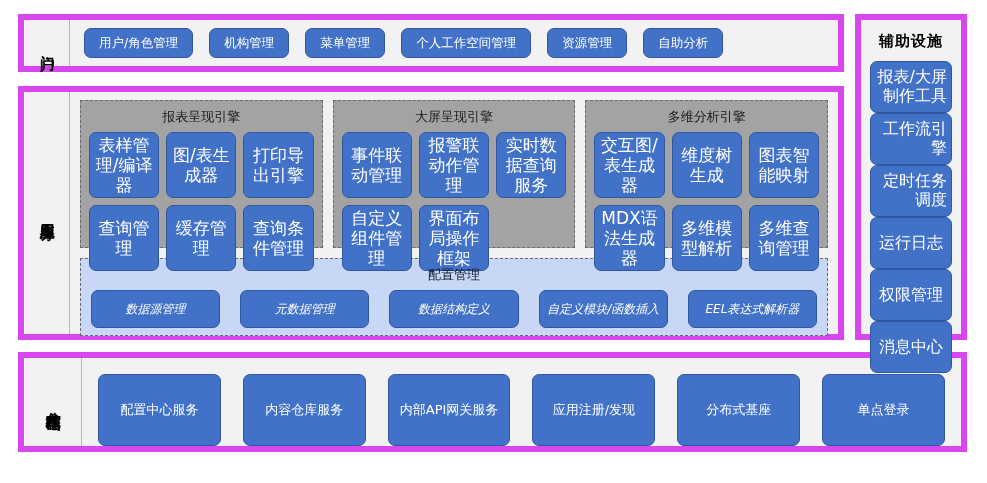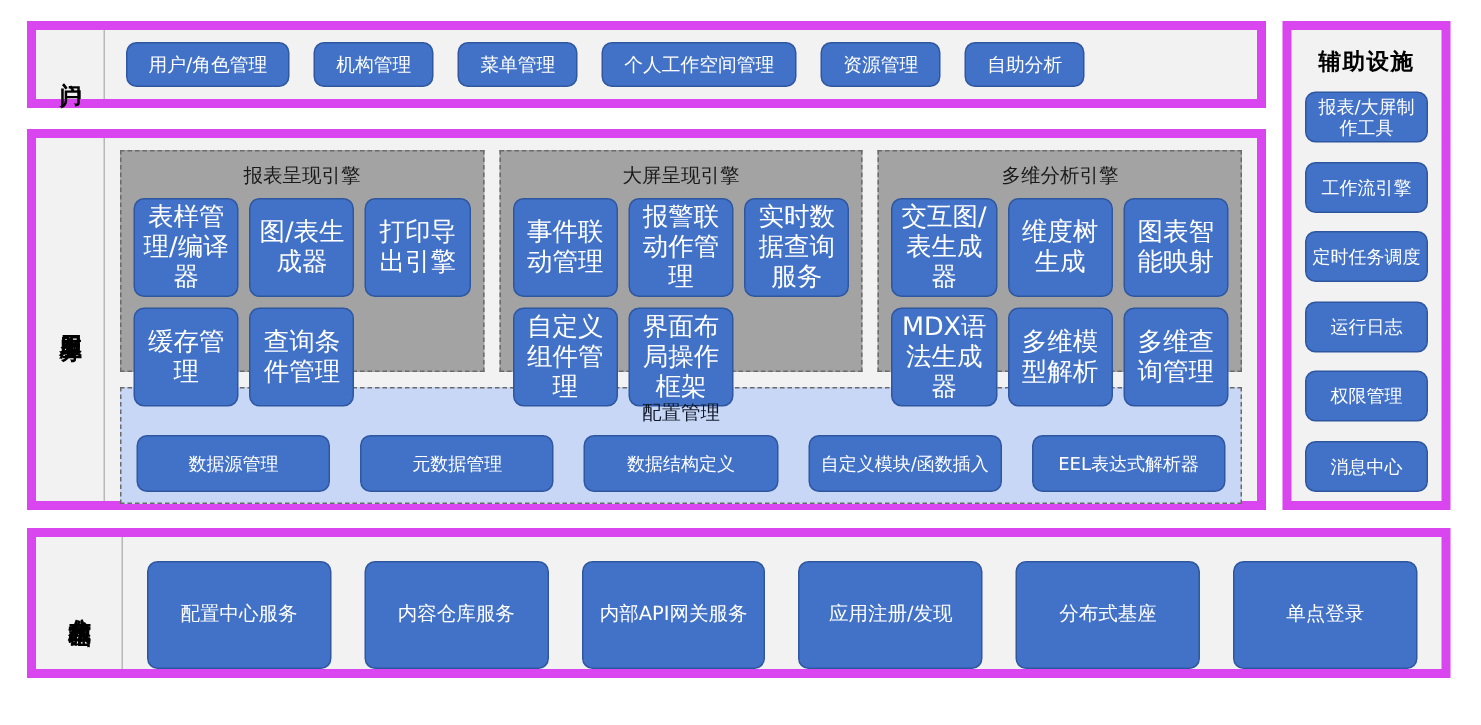--- a/index.html
+++ b/index.html
@@ -88,39 +88,39 @@
   
   .config{
     margin-top:10px;
     background:#c8d7f5;
     border:1px dashed #6a6a6a;
     box-sizing:border-box;
     padding:5px 10px 9px 10px;
     height:78px;
   }
   .config-title{text-align:center;font-size:13px;color:#0f172a;margin:2px 0 6px 0;}
-  .config-row{display:flex;gap:20px;justify-content:space-between;}
+  .config-row{display:flex;gap:20px;justify-content:space-between;font-style:italic;}
   .config-row .btn{height:38px;flex:1 1 0;font-size:12px;}
 
   
   #base-panel{left:18px;top:352px;width:949px;height:100px;}
   .base-row{
     position:absolute;left:58px;right:0;top:0;bottom:0;
     display:flex;align-items:flex-end;gap:22px;padding:0 16px;
     box-sizing:border-box;
   }
   .base-row .btn{height:72px;flex:1 1 0;font-size:13px;}
 
   
   #aux-panel{left:855px;top:14px;width:112px;height:326px;
     display:flex;flex-direction:column;align-items:center;padding:6px 0 4px 0;}
   .aux-title{font-size:15px;font-weight:bold;color:#000;margin:6px 0 10px 0;letter-spacing:1px;}
   .aux-list{flex:1;width:100%;display:flex;flex-direction:column;
     align-items:center;justify-content:space-between;padding:0 9px 2px 9px;box-sizing:border-box;}
-  .aux-list .btn{width:100%;height:34px;font-size:12px;}
+  .aux-list .btn{width:100%;height:52px;font-size:16px;text-align:right;}
 </style>
 </head>
 <body>
 
 <div class="canvas">
 
   <div class="panel" id="portal-panel">
     <div class="vlabel">
       <span>门户</span>
     </div>
@@ -141,20 +141,21 @@
     <div class="app-body">
 
       <div class="engine-row">
 
         <div class="engine">
           <div class="engine-title">报表呈现引擎</div>
           <div class="engine-grid">
             <div class="btn">表样管理/编译器</div>
             <div class="btn">图/表生成器</div>
             <div class="btn">打印导出引擎</div>
+            <div class="btn">查询管理</div>
             <div class="btn">缓存管理</div>
             <div class="btn">查询条件管理</div>
           </div>
         </div>
 
         <div class="engine">
           <div class="engine-title">大屏呈现引擎</div>
           <div class="engine-grid">
             <div class="btn">事件联动管理</div>
             <div class="btn">报警联动作管理</div>

